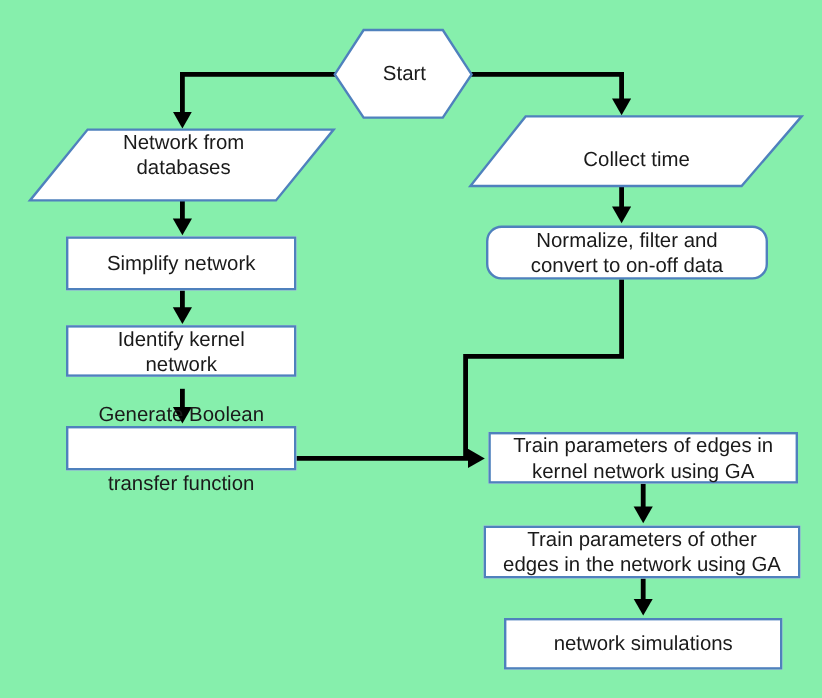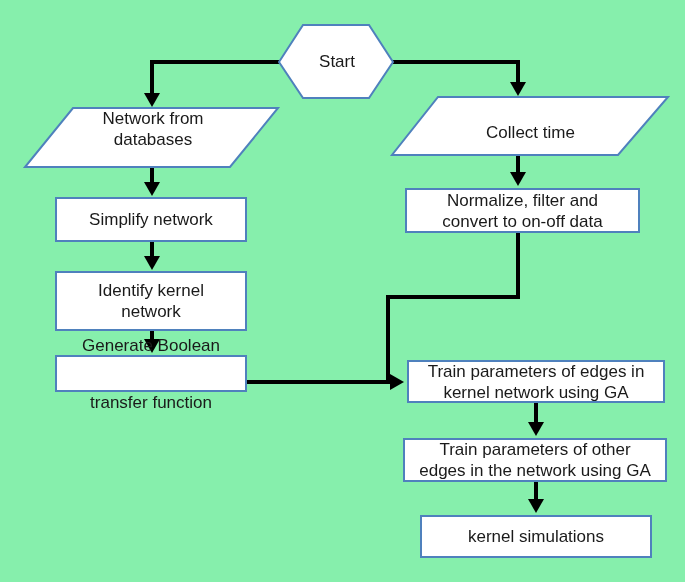--- a/index.html
+++ b/index.html
@@ -73,42 +73,42 @@
   </div>
 
   <div class="node shape-label" style="left:418px; top:96px; width:225px; height:72px;">
     <div class="line">Collect time</div>
   </div>
 
   <div class="node rect-node" style="left:55px; top:197px; width:192px; height:45px;">
     <div class="line">Simplify network</div>
   </div>
 
-  <div class="node rect-node" style="left:55px; top:271px; width:192px; height:60px;">
+  <div class="node rect-node" style="left:55px; top:271px; width:192px; height:43px;">
     <div class="line">Identify kernel</div>
     <div class="line">network</div>
   </div>
 
   <div class="node rect-node" style="left:55px; top:355px; width:192px; height:37px;gap:36px;">
     <div class="line">Generate Boolean</div>
     <div class="line">transfer function</div>
   </div>
 
-  <div class="node rect-node" style="left:405px; top:188px; width:235px; height:45px;">
+  <div class="node rect-node" style="left:405px; top:188px; width:235px; height:45px;border-radius:13px;">
     <div class="line">Normalize, filter and</div>
     <div class="line">convert to on-off data</div>
   </div>
 
   <div class="node rect-node" style="left:403px; top:438px; width:264px; height:44px;">
     <div class="line">Train parameters of other</div>
     <div class="line">edges in the network using GA</div>
   </div>
 
   <div class="node rect-node" style="left:407px; top:360px; width:258px; height:43px;">
     <div class="line">Train parameters of edges in</div>
     <div class="line">kernel network using GA</div>
   </div>
 
   <div class="node rect-node" style="left:420px; top:515px; width:232px; height:43px;">
-    <div class="line">kernel simulations</div>
+    <div class="line">network simulations</div>
   </div>
 
 </div>
 
 </body></html>

